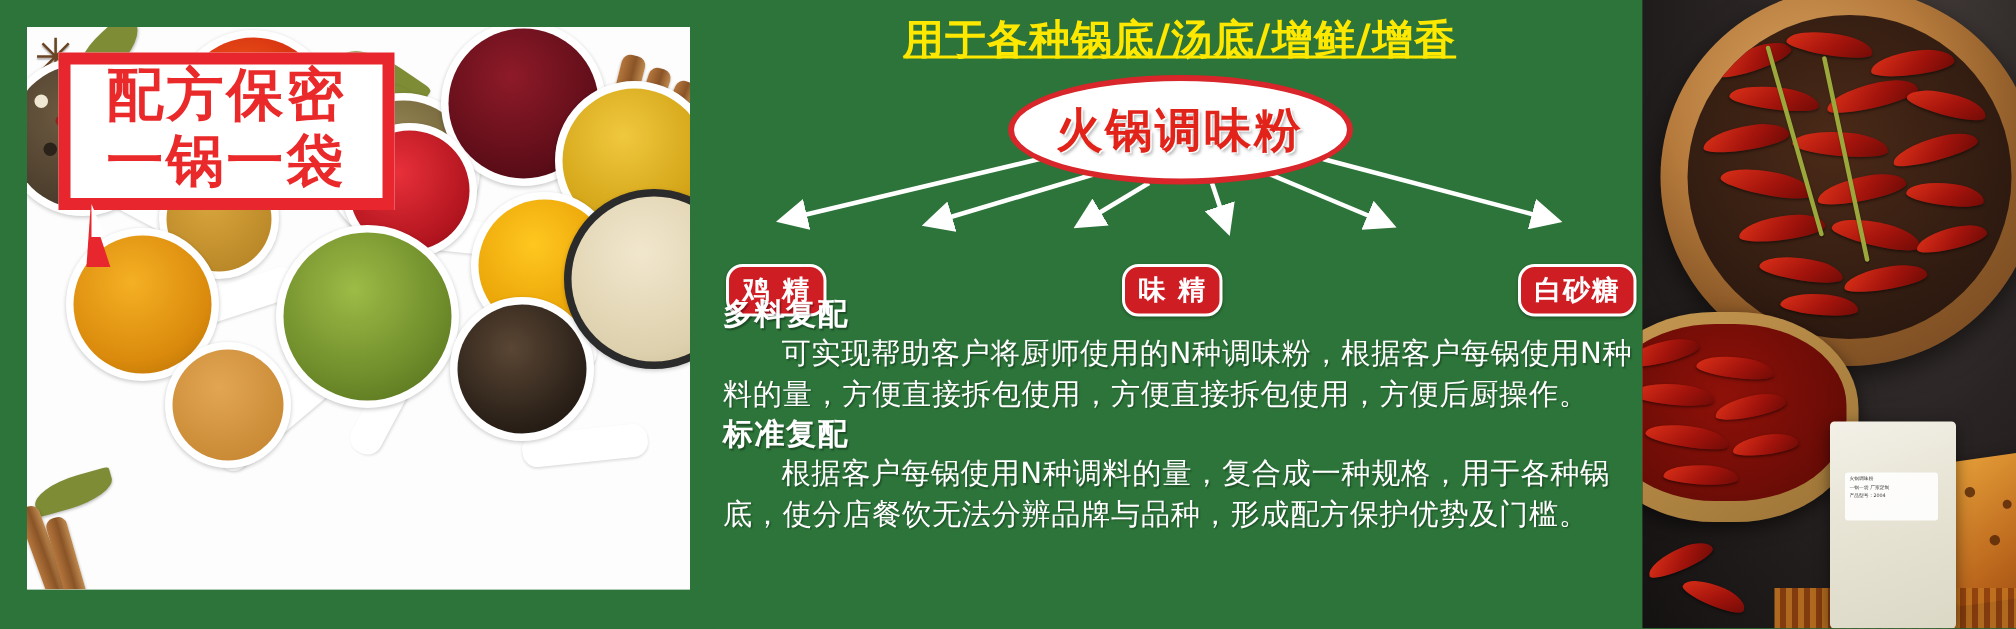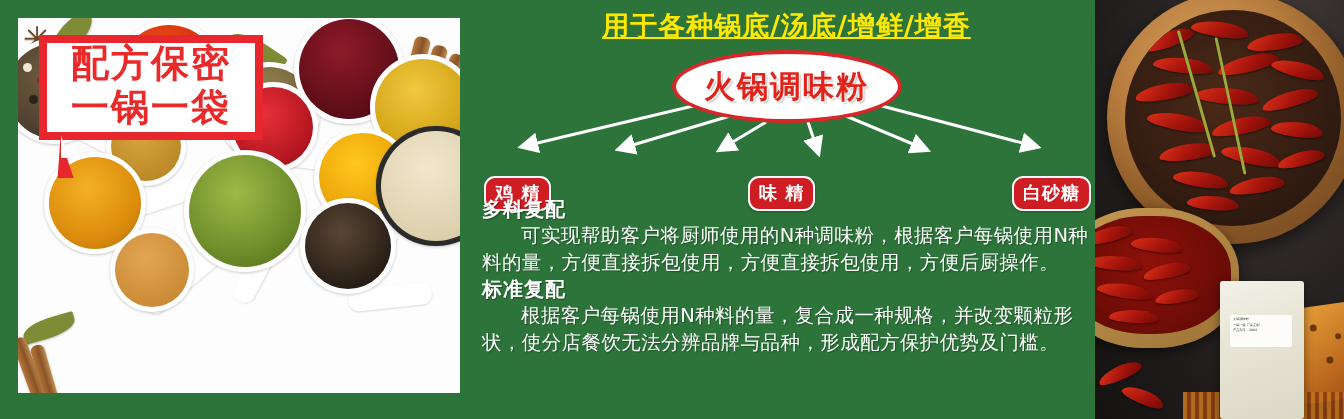--- a/index.html
+++ b/index.html
@@ -328,21 +328,21 @@
     <div class="pills">
       <div class="pill">鸡 精</div>
       <div class="pill">味 精</div>
       <div class="pill">白砂糖</div>
     </div>
 
     <div class="body-text">
       <div class="sec-head">多料复配</div>
       <div class="para">可实现帮助客户将厨师使用的N种调味粉，根据客户每锅使用N种料的量，方便直接拆包使用，方便直接拆包使用，方便后厨操作。</div>
       <div class="sec-head">标准复配</div>
-      <div class="para">根据客户每锅使用N种料的量，复合成一种规格，并改变颗粒形状，使分店餐饮无法分辨品牌与品种，形成配方保护优势及门槛。</div>
+      <div class="para">根据客户每锅使用N种调料的量，复合成一种规格，用于各种锅底，使分店餐饮无法分辨品牌与品种，形成配方保护优势及门槛。</div>
     </div>
   </div>
 
   <div class="right-panel">
     <div class="dark-bg"></div>
 
     <div class="wok">
       <div class="wok-inner">
         <div class="chili" style="left:18px;top:22px;width:52px;height:15px;transform:rotate(-18deg);"></div>
         <div class="chili" style="left:66px;top:12px;width:58px;height:15px;transform:rotate(10deg);"></div>

